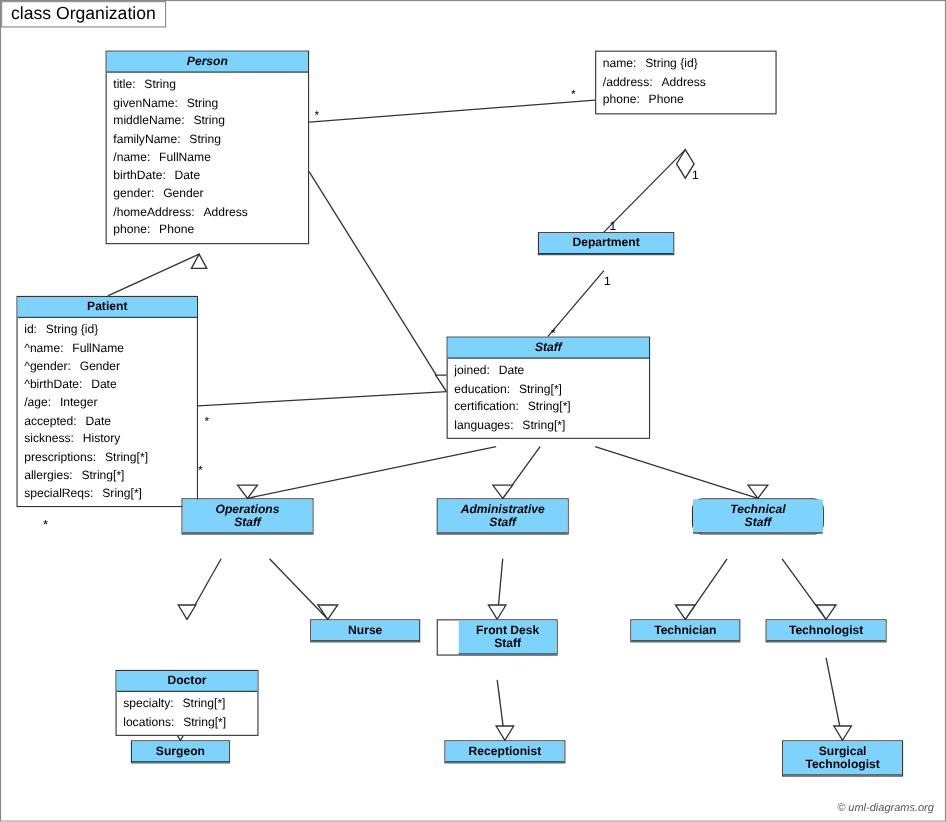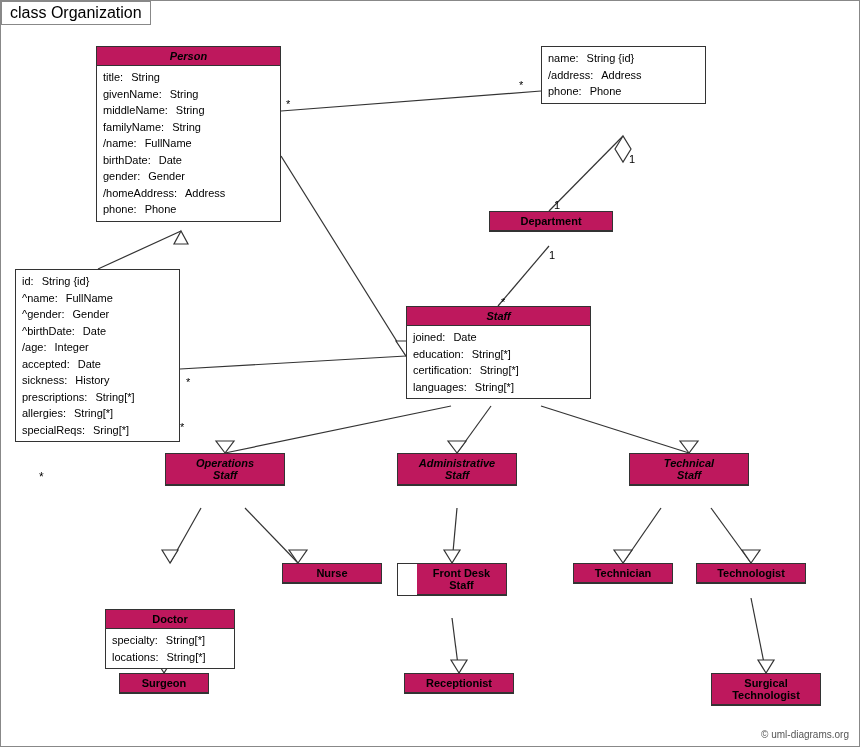--- a/index.html
+++ b/index.html
@@ -32,21 +32,21 @@
       position: absolute;
       border: 1px solid #333;
       background: #fff;
       text-align: center;
     }
     .uml-class .class-name {
       border-bottom: 1px solid #333;
       padding: 3px 6px;
       font-weight: bold;
       font-style: italic;
-      background: #be185d;
+      background: #7dd3fc;
     }
     .uml-class .class-name.non-italic {
       font-style: normal;
     }
     .uml-class .class-attrs {
       padding: 3px 6px;
       text-align: left;
       line-height: 1.5;
     }
     .attr-row {
@@ -61,20 +61,21 @@
       width: 860px;
       height: 747px;
       pointer-events: none;
     }
     .copyright {
       position: absolute;
       bottom: 6px;
       right: 10px;
       font-size: 10px;
       color: #555;
+      font-style: italic;
     }
   </style>
 </head>
 <body>
 
 <div id="diagram-container">
   <div class="diagram-title">class Organization</div>
 
   <svg class="diagram-svg">
 
@@ -192,20 +193,21 @@
           <span class="attr-type">Address</span>
         </div>
       <div class="attr-row">
           <span class="attr-name">phone:</span>
           <span class="attr-type">Phone</span>
         </div>
     </div>
   </div>
 
   <div class="uml-class" style="left:14px; top:268px; width:165px;">
+    <div class="class-name non-italic">Patient</div>
     <div class="class-attrs">
       <div class="attr-row">
           <span class="attr-name">id:</span>
           <span class="attr-type">String {id}</span>
         </div>
       <div class="attr-row">
           <span class="attr-name">^name:</span>
           <span class="attr-type">FullName</span>
         </div>
       <div class="attr-row">
@@ -272,21 +274,21 @@
   <div class="uml-class" style="left:164px; top:452px; width:120px;">
     <div class="class-name" style="white-space:pre;">Operations
 Staff</div>
   </div>
 
   <div class="uml-class" style="left:396px; top:452px; width:120px;">
     <div class="class-name" style="white-space:pre;">Administrative
 Staff</div>
   </div>
 
-  <div class="uml-class" style="left:628px; top:452px; width:120px;">
+  <div class="uml-class" style="left:628px; top:452px; width:120px;border-radius:10px;">
     <div class="class-name" style="white-space:pre;">Technical
 Staff</div>
   </div>
 
   <div class="uml-class" style="left:104px; top:562px; width:130px;margin-top:46px;">
     <div class="class-name non-italic">Doctor</div>
     <div class="class-attrs">
       <div class="attr-row">
           <span class="attr-name">specialty:</span>
           <span class="attr-type">String[*]</span>

